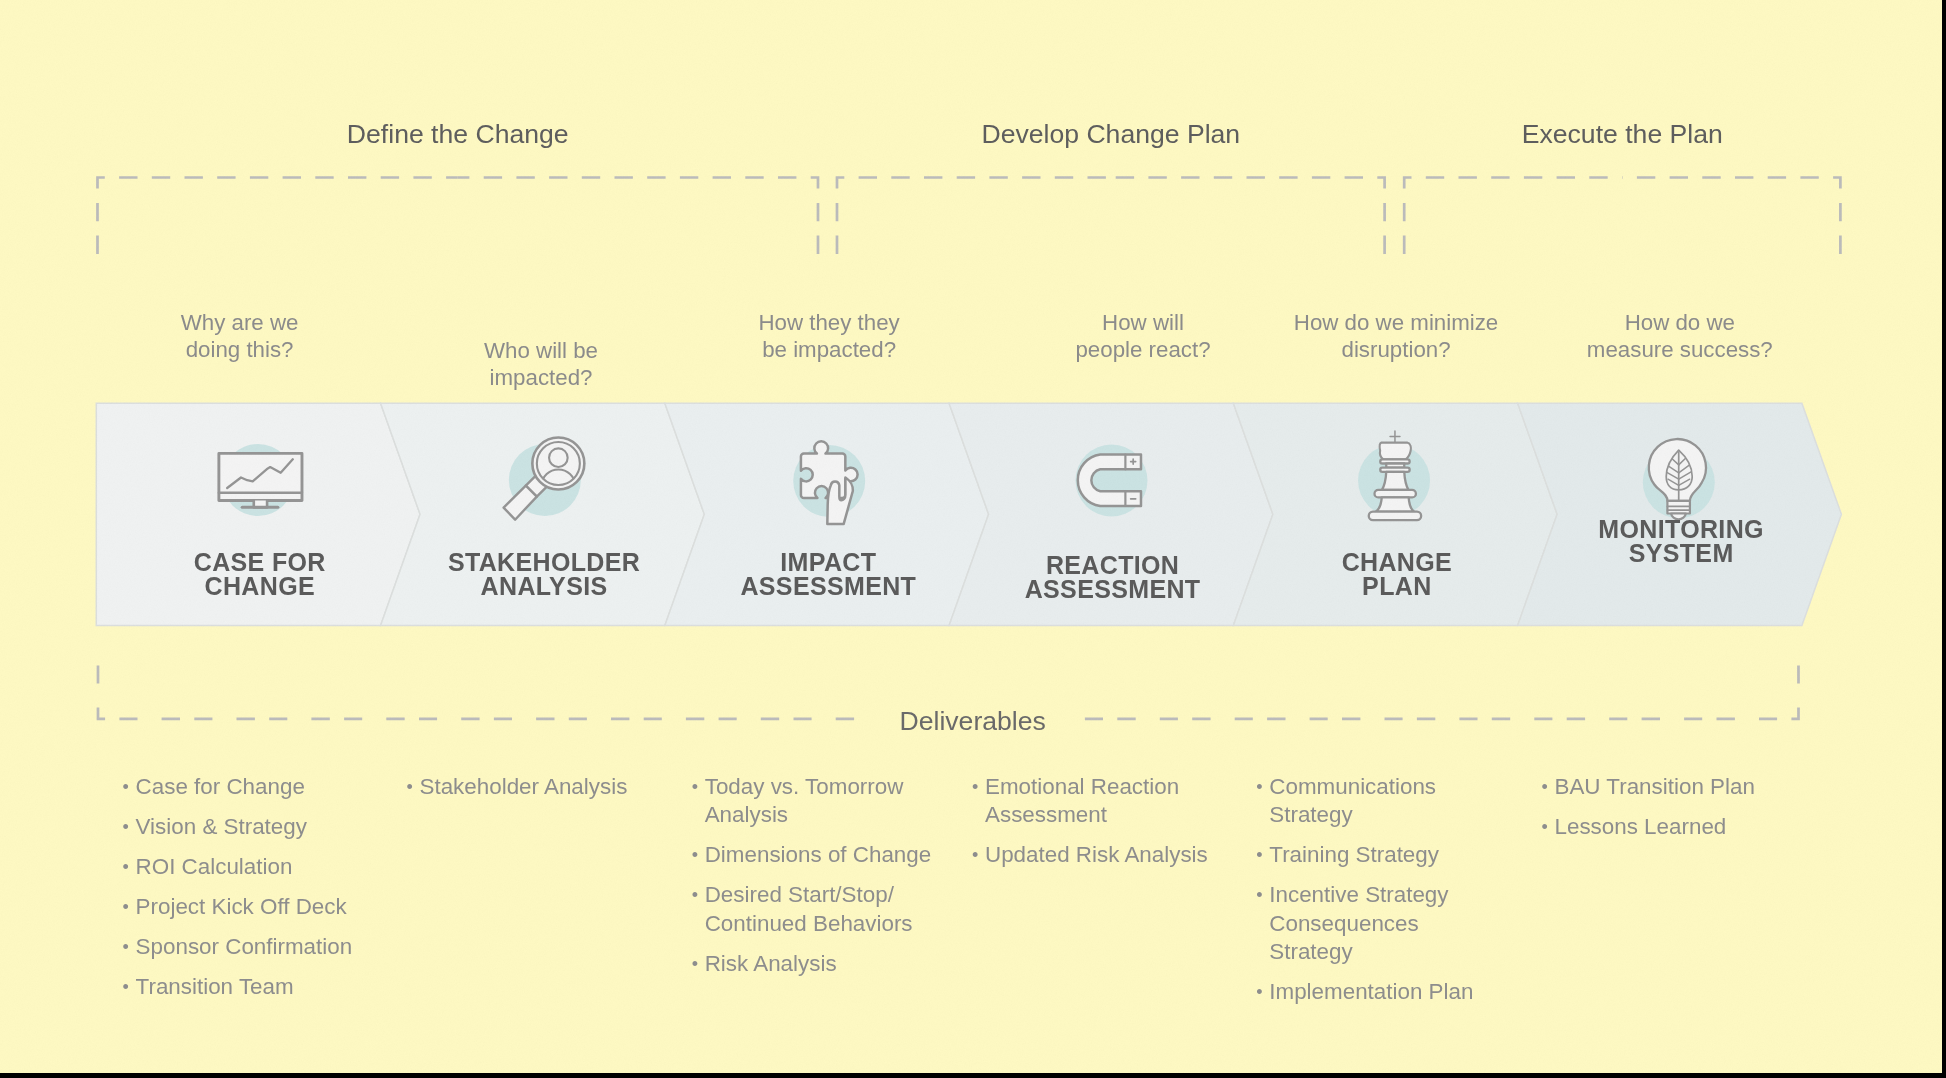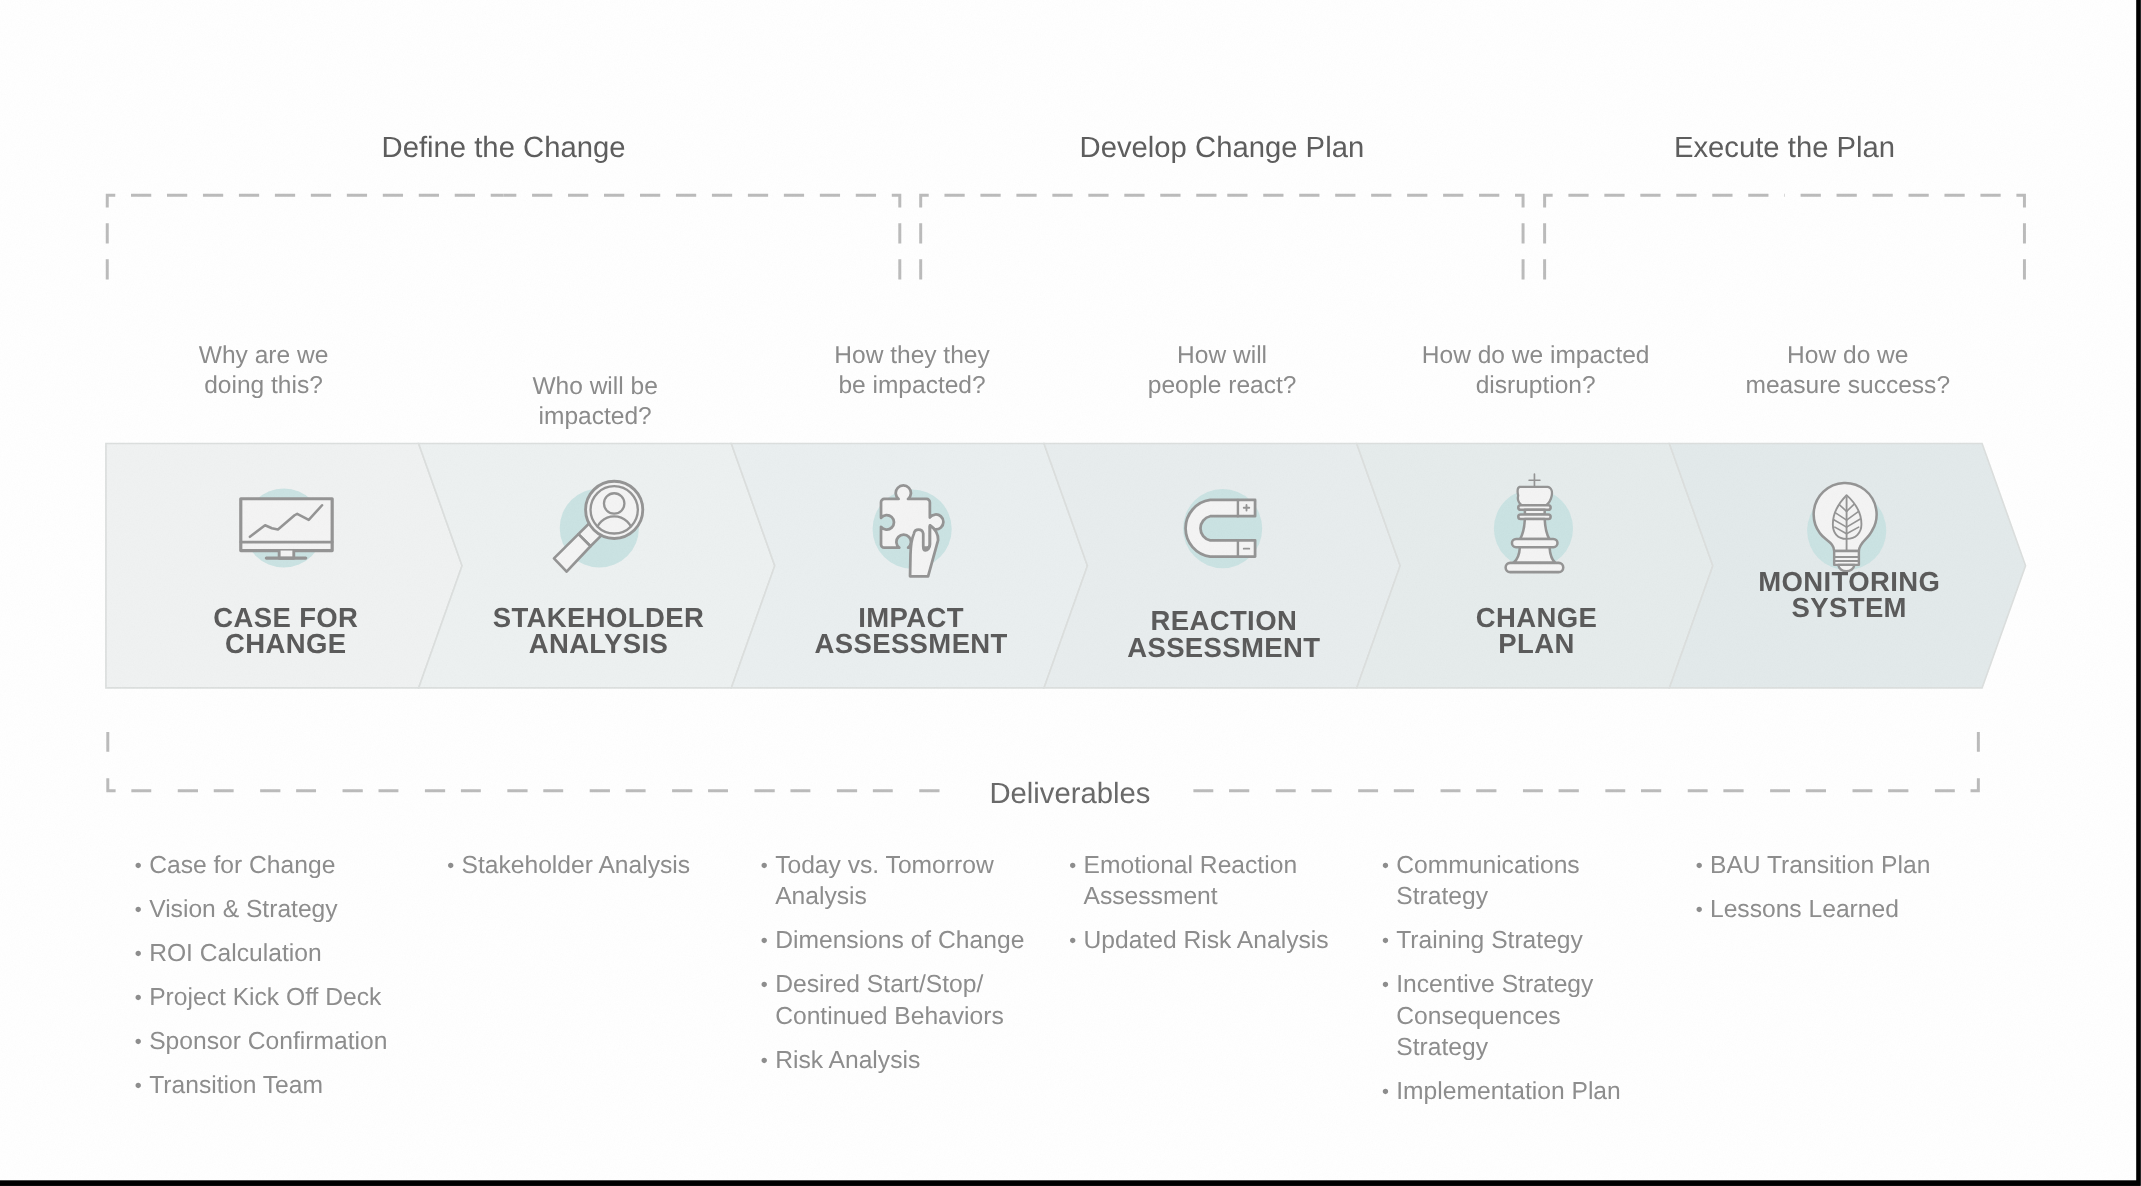--- a/index.html
+++ b/index.html
@@ -1,21 +1,21 @@
 <!DOCTYPE html>
 <html><head>
 <meta charset="utf-8">
 <style>
   * { box-sizing: border-box; margin: 0; padding: 0; }
   html, body { width: 1946px; height: 1078px; overflow: hidden; background:#000; }
   body { font-family: "Liberation Sans", sans-serif; }
   #stage {
     position: absolute; left: 0; top: 0;
     width: 1942px; height: 1073px;
-    background: #ffffff;
+    background: #fef9c3;
     overflow: hidden;
   }
   .phase-title {
     position:absolute; text-align:center;
     font-size: 26.6px; color:#5e5e5e;
     white-space:nowrap;
   }
   .question {
     position:absolute; text-align:center;
     font-size: 22.3px; color:#8c8c8c; line-height:27.3px;
@@ -131,23 +131,23 @@
   <div id="texts">
       <div class="phase-title" style="left:107.75px; top:119px; width:700px;">Define the Change</div>
       <div class="phase-title" style="left:760.8px; top:119px; width:700px;">Develop Change Plan</div>
       <div class="phase-title" style="left:1272.3000000000002px; top:119px; width:700px;">Execute the Plan</div>
       <div class="question" style="left:39.58333333333334px; top:308.5px; width:400px;">Why are we
 doing this?</div>
       <div class="question" style="left:341px; top:308.5px; width:400px;margin-top:28px;">Who will be
 impacted?</div>
       <div class="question" style="left:629.1166666666667px; top:308.5px; width:400px;">How they they
 be impacted?</div>
-      <div class="question" style="left:911px; top:308.5px; width:400px;">How will
+      <div class="question" style="left:943px; top:308.5px; width:400px;">How will
 people react?</div>
-      <div class="question" style="left:1196.0500000000002px; top:308.5px; width:400px;">How do we impacted
+      <div class="question" style="left:1196.0500000000002px; top:308.5px; width:400px;">How do we minimize
 disruption?</div>
       <div class="question" style="left:1479.8166666666668px; top:308.5px; width:400px;">How do we
 measure success?</div>
       <div class="step-title" style="left:99.78333333333336px; top:549.6px; width:320px;">CASE FOR
 CHANGE</div>
       <div class="step-title" style="left:384.05000000000007px; top:549.6px; width:320px;">STAKEHOLDER
 ANALYSIS</div>
       <div class="step-title" style="left:668.3166666666667px; top:549.6px; width:320px;">IMPACT
 ASSESSMENT</div>
       <div class="step-title" style="left:952.5833333333335px; top:553px; width:320px;">REACTION

